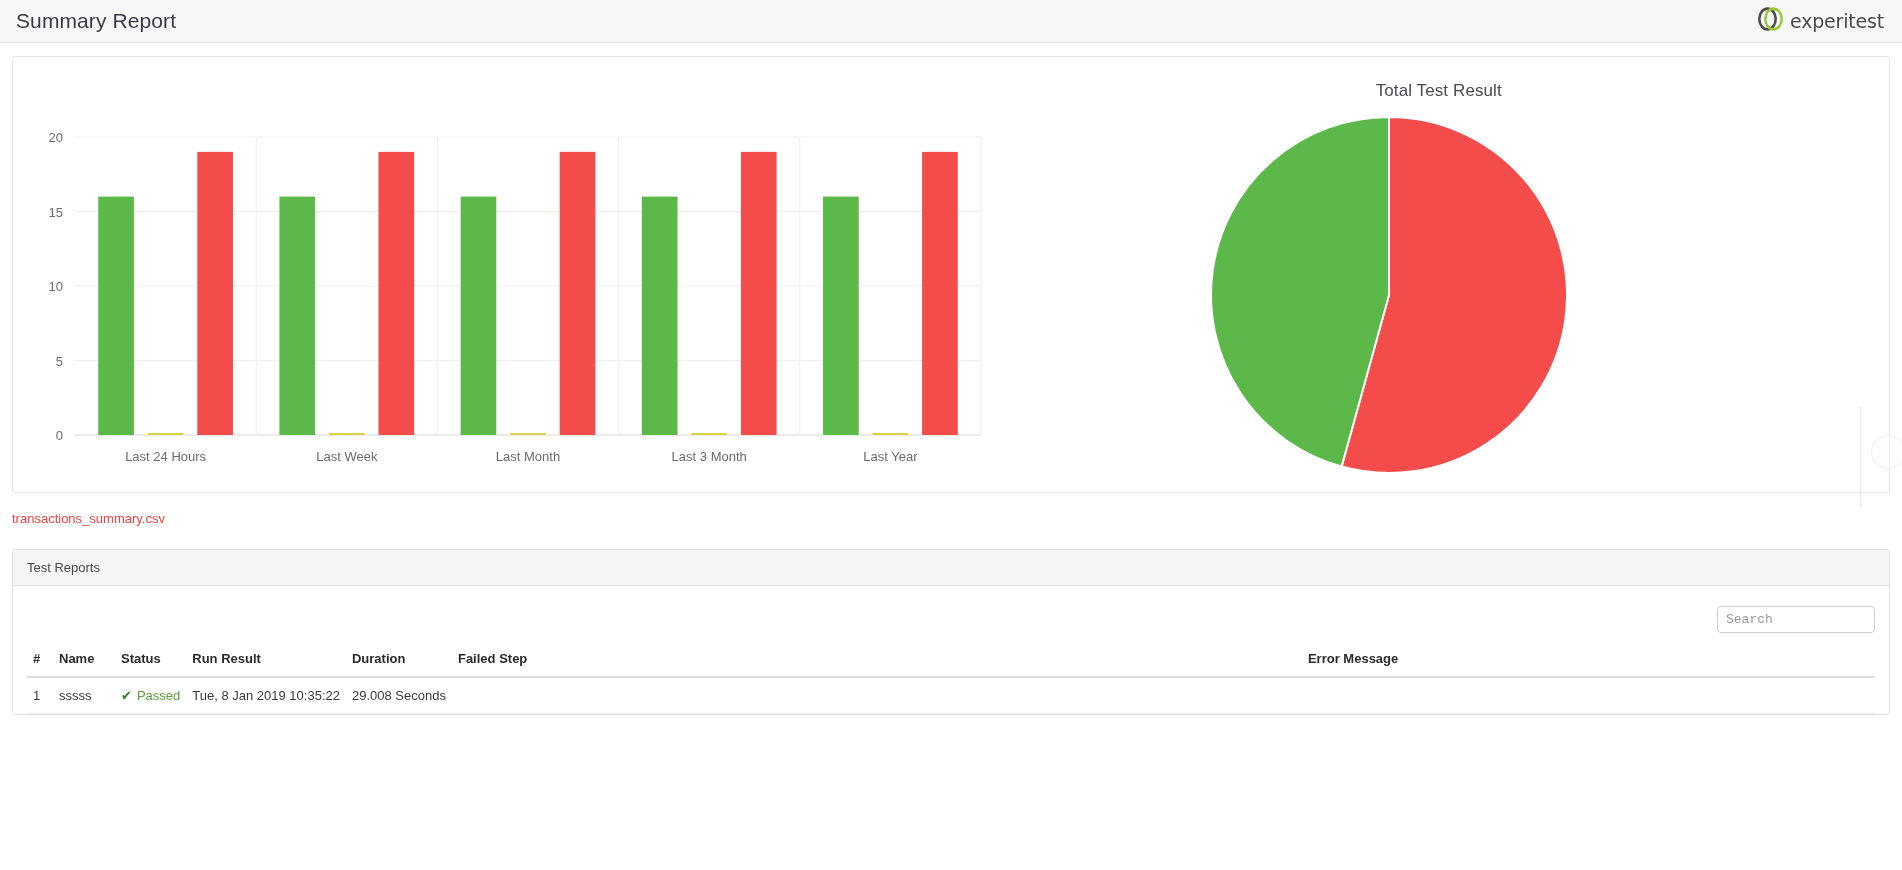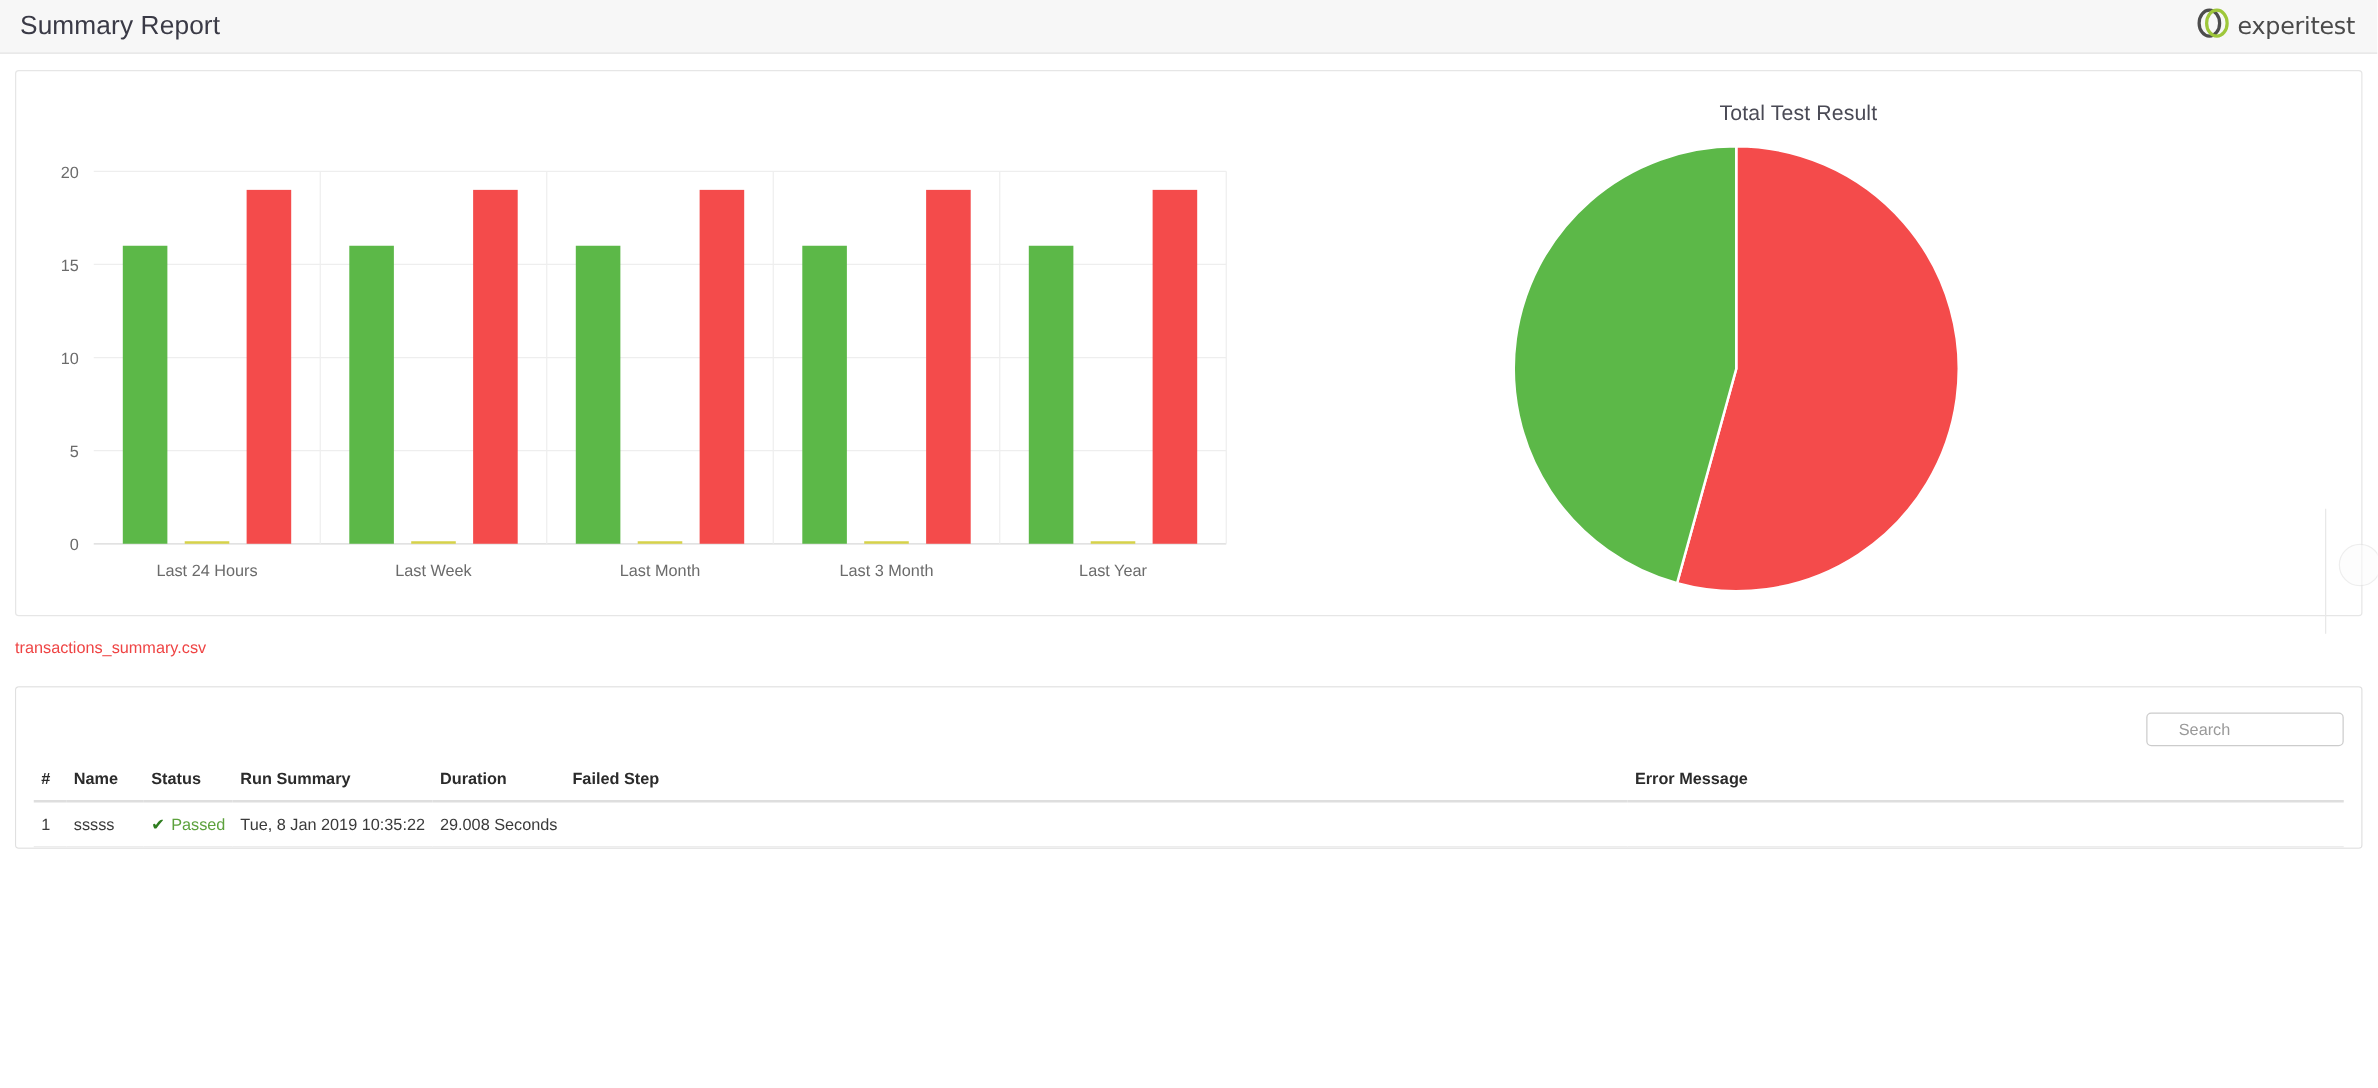--- a/index.html
+++ b/index.html
@@ -113,27 +113,27 @@
     background: #fff;
   }
   .search-row {
     display: flex;
     justify-content: flex-end;
     padding: 10px 0 14px 0;
   }
   .search-input {
     width: 158px;
     height: 27px;
-    padding: 3px 25px;
+    padding: 3px 8px;
     font-size: 13px;
     color: #555;
     border: 1px solid #ccc;
     border-radius: 4px;
     outline: none;
-    font-family: Liberation Sans, sans-serif;
+    font-family: Liberation Mono, monospace;
     background: #fff;
   }
   .search-input::placeholder { color: #999; }
 
   table.reports {
     width: 100%;
     border-collapse: collapse;
     font-size: 13px;
   }
   table.reports thead th {
@@ -259,33 +259,34 @@
 
   <div class="edge-line"></div>
   <div class="edge-widget"></div>
 </div>
 
 <div class="csv-row">
   <a class="csv-link" href="#">transactions_summary.csv</a>
 </div>
 
 <div class="reports-card">
+  <div class="reports-head">Test Reports</div>
 
   <div class="reports-body">
     <div class="search-row">
       <input class="search-input" type="text" placeholder="Search" style="">
     </div>
 
     <table class="reports">
       <thead>
         <tr>
           <th class="c-num">#</th>
           <th class="c-name">Name</th>
           <th class="c-status">Status</th>
-          <th class="c-start">Run Summary</th>
+          <th class="c-start">Run Result</th>
           <th class="c-dur">Duration</th>
           <th class="c-fail">Failed Step</th>
           <th class="c-err">Error Message</th>
         </tr>
       </thead>
       <tbody id="reports-body-rows">
           <tr>
             <td class="c-num">1</td>
             <td class="c-name">sssss</td>
             <td class="c-status"><span class="status-ok">

